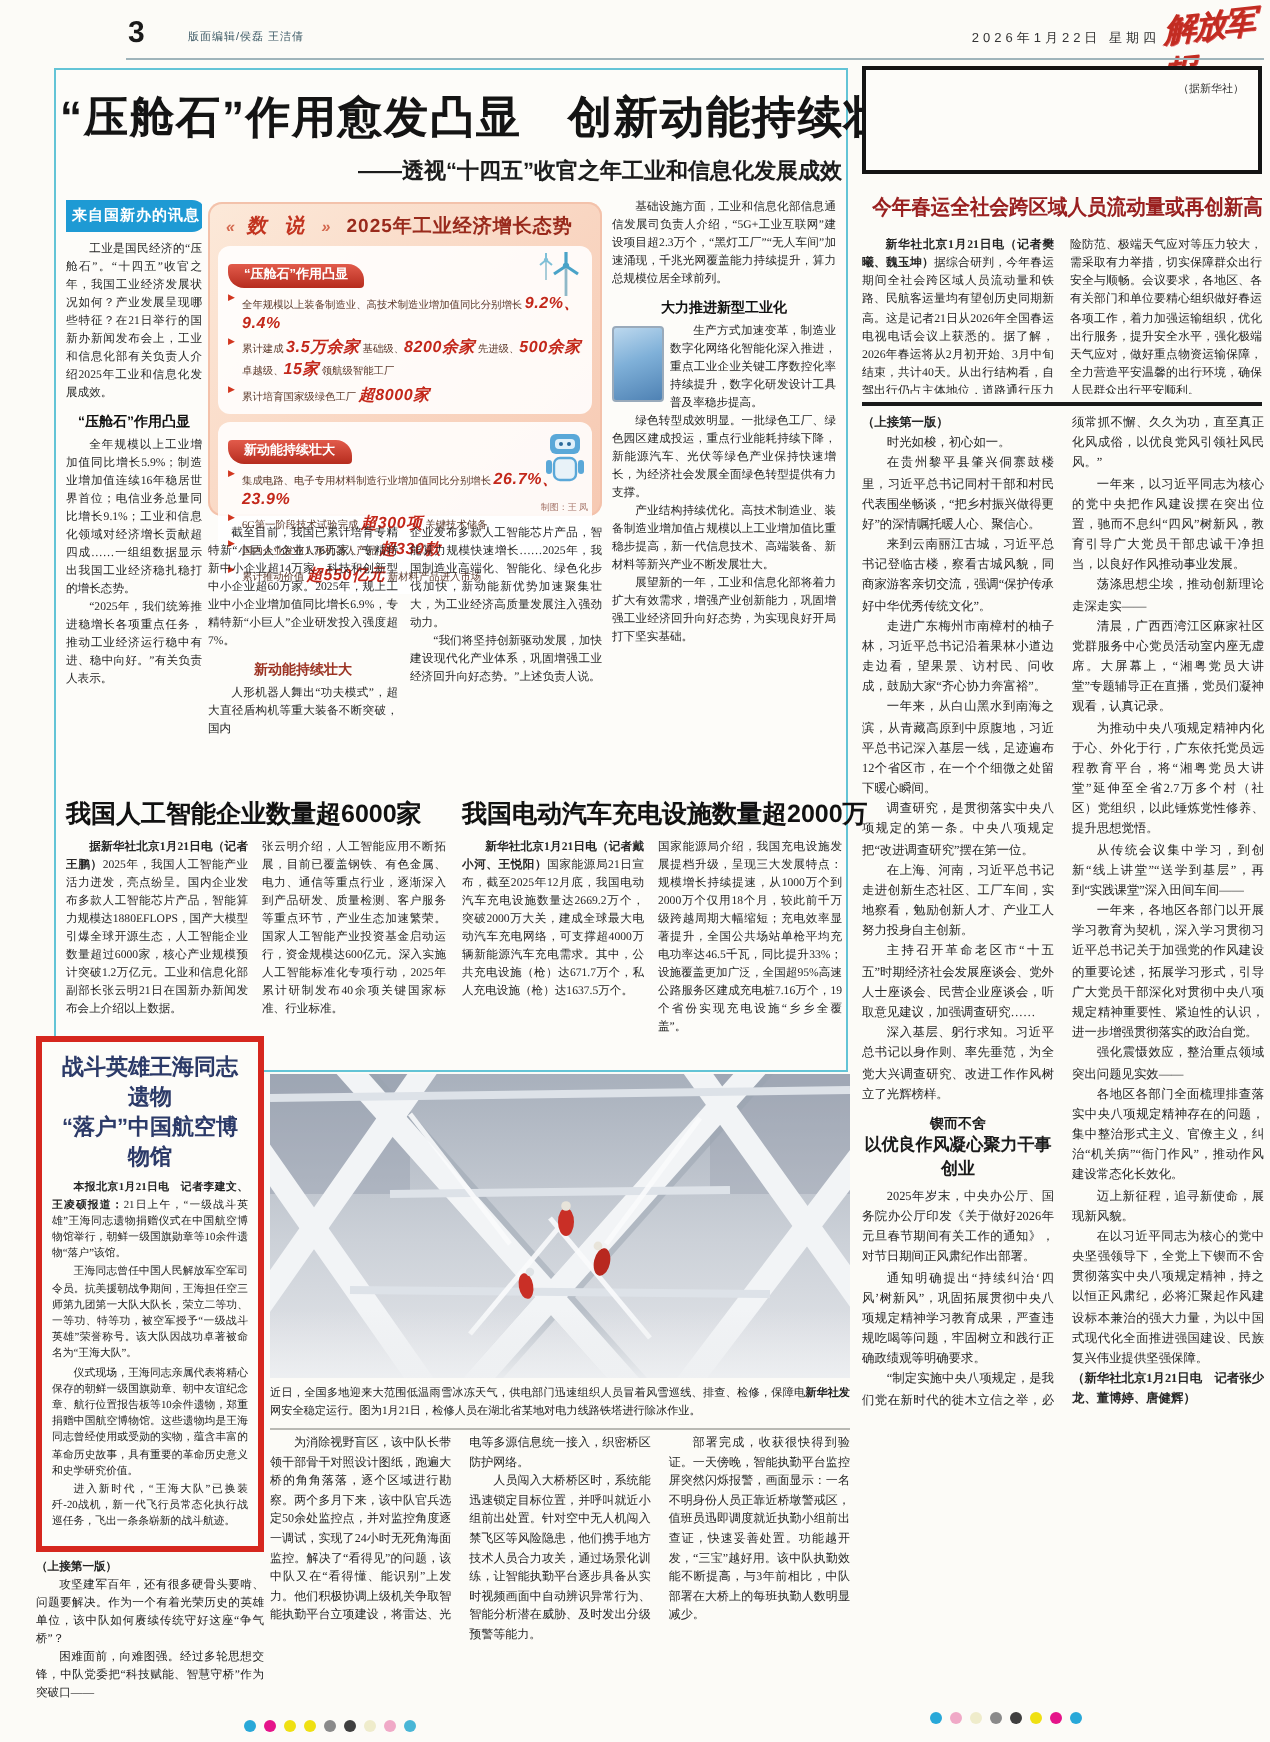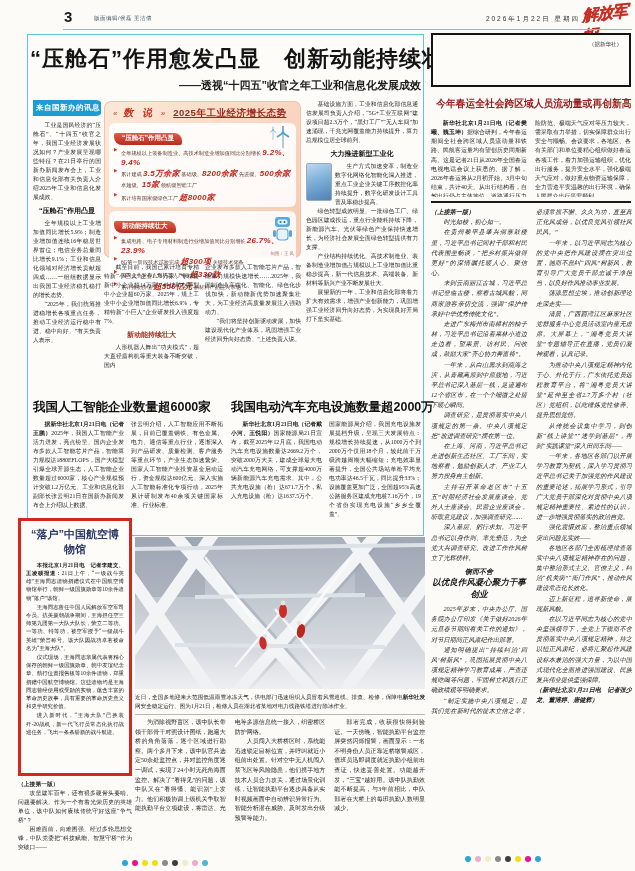--- a/index.html
+++ b/index.html
@@ -43,21 +43,21 @@
     text-align:center; font:bold 7.5px "Liberation Sans",sans-serif; letter-spacing:.5px;
     border-radius:0 7px 7px 0;}
 
   
   .ig { left:104px; top:101px; width:197px; height:157px; border-radius:7px;
     background:linear-gradient(135deg,#fce9d9 0%,#f9d6c2 55%,#f6c9b2 100%);
     padding:4px 5px; box-shadow:inset 0 0 0 1px #f3c2ab;}
   .ig-head { display:flex; align-items:center; margin:1px 0 3px;}
   .ig-badge { font:bold italic 10px "Liberation Sans",sans-serif; color:#c23420; letter-spacing:3px; margin-left:4px;}
   .ig-badge .wing{ color:#d4684e; font-size:8px; letter-spacing:0;}
-  .ig-title { font:bold 9.5px "Liberation Sans",sans-serif; color:#992a1c; margin-left:8px; letter-spacing:.5px;text-decoration:underline;}
+  .ig-title { font:bold 9.5px "Liberation Sans",sans-serif; color:#992a1c; margin-left:8px; letter-spacing:.5px;}
   .ig-card { position:relative; background:rgba(255,255,255,.88); border-radius:6px; padding:3px 5px 3px 5px; margin-bottom:4px;}
   .ig-pill { display:inline-block; background:linear-gradient(#e25b4b,#b62c1e); color:#fff;
     font:bold 6.5px "Liberation Sans",sans-serif; padding:1.5px 8px; border-radius:2px 8px 2px 8px; margin-bottom:2px;}
   .ig-b { position:relative; padding-left:7px; font-size:5.2px; line-height:1.55; color:#5d3a2b; margin-bottom:1.5px;}
   .ig-b .arr { position:absolute; left:0; top:0; color:#d2361f; font-size:4.5px;}
   .ig-num { font:bold italic 8px "Liberation Sans",sans-serif; color:#c3271a; letter-spacing:.3px;}
   .ig-credit { position:absolute; right:7px; bottom:2px; font-size:4.5px; color:#a5766a;}
   .ig-icon { position:absolute; }
 
   .colA2 { left:104px; top:263px; width:95px; height:130px;}
@@ -76,21 +76,21 @@
   .notice { left:431px; top:33px; width:200px; height:54px; border:2.5px solid #141414;
     padding:5px 7px 3px; background:#fdfcf9;}
   .notice .txt { font:bold 9.5px "Liberation Serif",serif; color:#101010; line-height:1.5; text-align:center;}
   .notice .credit { text-align:right; font-size:5.5px; color:#333; margin-top:1px;}
   .cy-head { left:429px; top:97px; width:204px; text-align:center; white-space:nowrap;
     font:bold 10.5px "Liberation Sans",sans-serif; color:#992020; transform:scaleX(.93); transform-origin:center;}
   .cycol { top:119px; width:96px; height:78px; font-size:5.9px;}
   .black-rule { left:431px; top:201px; width:200px; height:1.5px; background:#1a1a1a;}
   .gcont { left:431px; top:207px; width:201px; height:646px;
     column-count:2; column-gap:9px; font-size:6.2px; line-height:1.64; color:#262626;}
-  .gcont p { text-indent:2em;font-style:italic; }
+  .gcont p { text-indent:2em; }
   .gcont .lead-label { text-indent:0; font-weight:bold;}
   .g-sub1 { text-indent:0 !important; text-align:center; font:bold 7px "Liberation Sans",sans-serif; margin-top:4px; color:#1a1a1a;}
   .g-sub2 { text-indent:0 !important; text-align:center; font:bold 8.5px "Liberation Sans",sans-serif; margin-bottom:3px; color:#1a1a1a;}
   .g-credit { text-indent:0 !important; font-weight:bold; }
 
   
   .photo { left:135px; top:537px; width:290px; height:152px; overflow:hidden; background:#c3c9d2;}
   .caption { left:135px; top:693px; width:290px; font-size:5.6px; line-height:1.6;}
   .caption .credit { float:right; font-weight:bold;}
   .cap-rule { left:135px; top:714px; width:290px; height:.8px; background:#b9b9b4;}
@@ -311,20 +311,21 @@
   <div class="abs cap-rule"></div>
 
   <div class="abs fmid jtext">
     <p>为消除视野盲区，该中队长带领干部骨干对照设计图纸，跑遍大桥的角角落落，逐个区域进行勘察。两个多月下来，该中队官兵选定50余处监控点，并对监控角度逐一调试，实现了24小时无死角海面监控。解决了“看得见”的问题，该中队又在“看得懂、能识别”上发力。他们积极协调上级机关争取智能执勤平台立项建设，将雷达、光电等多源信息统一接入，织密桥区防护网络。</p>
     <p>人员闯入大桥桥区时，系统能迅速锁定目标位置，并呼叫就近小组前出处置。针对空中无人机闯入禁飞区等风险隐患，他们携手地方技术人员合力攻关，通过场景化训练，让智能执勤平台逐步具备从实时视频画面中自动辨识异常行为、智能分析潜在威胁、及时发出分级预警等能力。</p>
     <p>部署完成，收获很快得到验证。一天傍晚，智能执勤平台监控屏突然闪烁报警，画面显示：一名不明身份人员正靠近桥墩警戒区，值班员迅即调度就近执勤小组前出查证，快速妥善处置。功能越开发，“三宝”越好用。该中队执勤效能不断提高，与3年前相比，中队部署在大桥上的每班执勤人数明显减少。</p>
   </div>
 
   <div class="abs redbox">
     <div class="wh-head">
+      <div>战斗英雄王海同志遗物</div>
       <div>“落户”中国航空博物馆</div>
     </div>
     <div class="wh-text jtext">
       <p><b>本报北京1月21日电　记者李建文、王凌硕报道：</b><span>21日上午，“一级战斗英雄”王海同志遗物捐赠仪式在中国航空博物馆举行，朝鲜一级国旗勋章等10余件遗物“落户”该馆。</span></p>
       <p>王海同志曾任中国人民解放军空军司令员。抗美援朝战争期间，王海担任空三师第九团第一大队大队长，荣立二等功、一等功、特等功，被空军授予“一级战斗英雄”荣誉称号。该大队因战功卓著被命名为“王海大队”。</p>
       <p>仪式现场，王海同志亲属代表将精心保存的朝鲜一级国旗勋章、朝中友谊纪念章、航行位置报告板等10余件遗物，郑重捐赠中国航空博物馆。这些遗物均是王海同志曾经使用或受勋的实物，蕴含丰富的革命历史故事，具有重要的革命历史意义和史学研究价值。</p>
       <p>进入新时代，“王海大队”已换装歼-20战机，新一代飞行员常态化执行战巡任务，飞出一条条崭新的战斗航迹。</p>
     </div>
   </div>
 

